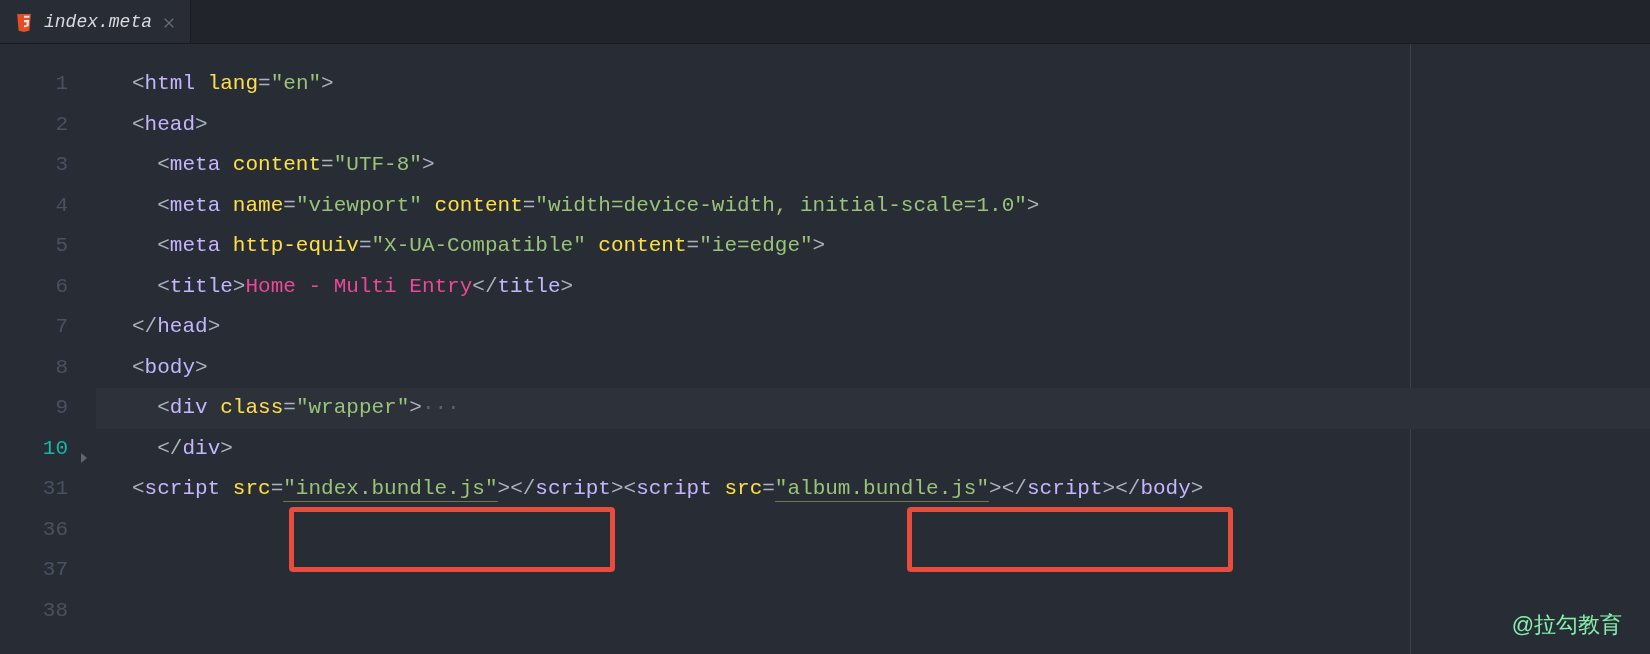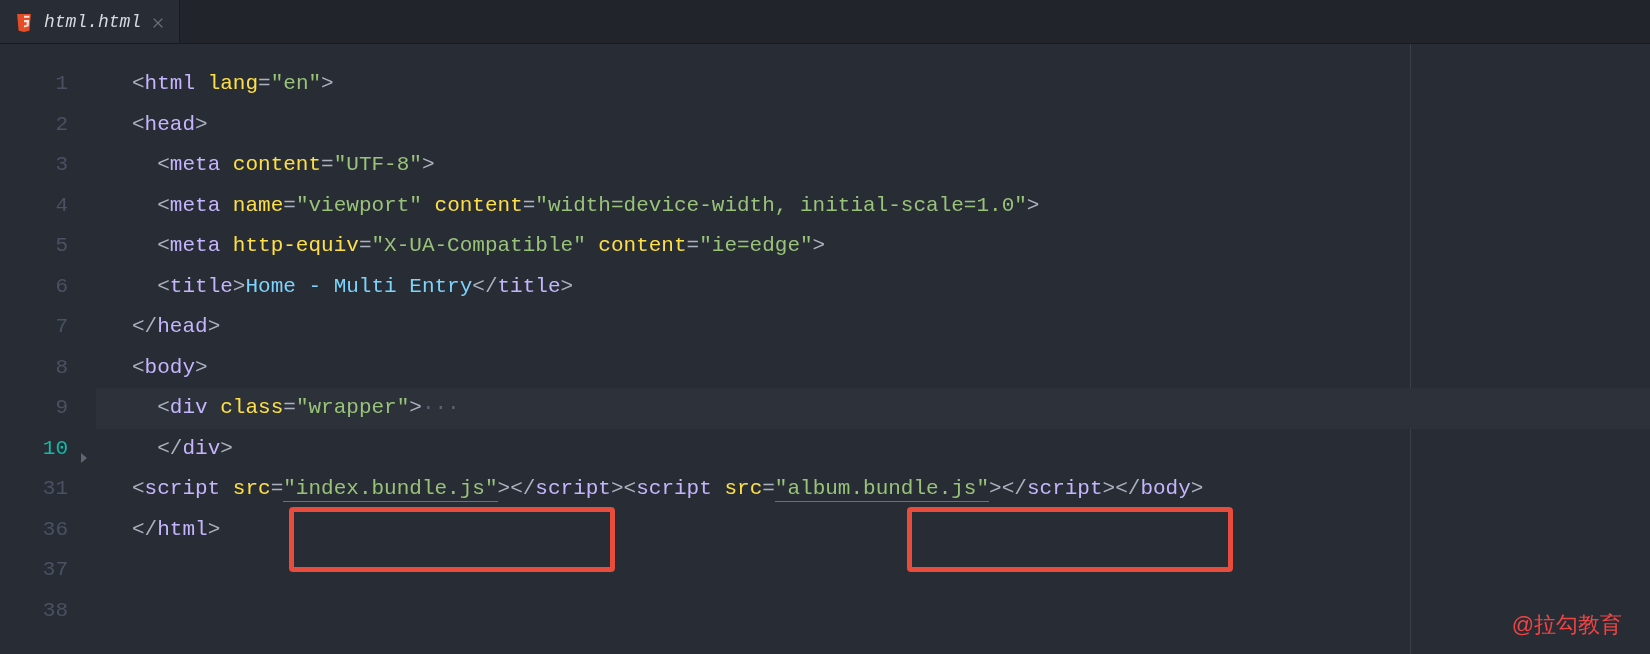--- a/index.html
+++ b/index.html
@@ -82,61 +82,61 @@
     padding-left: 36px;
     margin-right: -400px;
   }
   .gutter .lineno.current { color: #14b8a6; }
   .c-bracket { color: #abb2bf; }
   .c-tag     { color: #c4b5fd; }
   .c-doctype { color: #e06c75; }
   .c-attr    { color: #fde047; }
   .c-eq      { color: #abb2bf; }
   .c-string  { color: #98c379; }
-  .c-text    { color: #7dd3fc; }
+  .c-text    { color: #ec4899; }
   .c-fold    { color: #5b6270; }
   .sel { background: #3e4451; }
   .underline-link { border-bottom: 1px solid #6a7a4a; padding-bottom: 1px; }
   .annotate-box {
     border: 5px solid #e74c3c;
     position: absolute;
     pointer-events: none;
     border-radius: 4px;
   }
   .ruler {
     position: absolute;
     top: 0;
     bottom: 0;
     width: 1px;
     background: #3b4048;
   }
   .watermark {
     position: absolute;
     right: 18px;
     bottom: 10px;
-    color: #ef4444;
+    color: #86efac;
     font-size: 22px;
     font-family: -apple-system, "PingFang SC", sans-serif;
     background: rgba(40,44,52,0.65);
     padding: 4px 10px;
     border-radius: 14px;
   }
 </style>
 </head>
 <body>
 
 <div class="tab-bar">
   <div class="tab">
     <span class="file-icon">
       <svg viewBox="0 0 32 32" width="20" height="20">
           <path fill="#e44d26" d="M5 3l2.4 27L16 32l8.6-2L27 3H5z"></path>
           <path fill="#fff" d="M16 6h8.8l-.3 3.3H16v3.4h8.2l-.9 10-7.3 2v-3.5l4-.1.4-4.7H16V6z" opacity=".85"></path>
         </svg>
     </span>
-    <span>html.html</span>
+    <span>index.meta</span>
     <span class="close-icon">
       <svg viewBox="0 0 16 16" width="14" height="14" stroke="currentColor" stroke-width="1.6">
           <line x1="3" y1="3" x2="13" y2="13"></line>
           <line x1="13" y1="3" x2="3" y2="13"></line>
         </svg>
     </span>
   </div>
 </div>
 
 <div class="editor">
@@ -184,21 +184,20 @@
     <div class="codeline"><span class="c-bracket">&lt;/</span><span class="c-tag">head</span><span class="c-bracket">&gt;</span></div>
 
     <div class="codeline"><span class="c-bracket">&lt;</span><span class="c-tag">body</span><span class="c-bracket">&gt;</span></div>
 
     <div class="codeline current"><span>  </span><span class="c-bracket">&lt;</span><span class="c-tag">div</span><span> </span><span class="c-attr">class</span><span class="c-eq">=</span><span class="c-string">"wrapper"</span><span class="c-bracket">&gt;</span><span class="c-fold">···</span></div>
 
     <div class="codeline"><span>  </span><span class="c-bracket">&lt;/</span><span class="c-tag">div</span><span class="c-bracket">&gt;</span></div>
 
     <div class="codeline"><span class="c-bracket">&lt;</span><span class="c-tag">script</span><span> </span><span class="c-attr">src</span><span class="c-eq">=</span><span class="c-string underline-link">"index.bundle.js"</span><span class="c-bracket">&gt;</span><span class="c-bracket">&lt;/</span><span class="c-tag">script</span><span class="c-bracket">&gt;</span><span class="c-bracket">&lt;</span><span class="c-tag">script</span><span> </span><span class="c-attr">src</span><span class="c-eq">=</span><span class="c-string underline-link">"album.bundle.js"</span><span class="c-bracket">&gt;</span><span class="c-bracket">&lt;/</span><span class="c-tag">script</span><span class="c-bracket">&gt;</span><span class="c-bracket">&lt;/</span><span class="c-tag">body</span><span class="c-bracket">&gt;</span></div>
 
-    <div class="codeline"><span class="c-bracket">&lt;/</span><span class="c-tag">html</span><span class="c-bracket">&gt;</span></div>
 
     <div class="codeline"></div>
   </div>
 
   <div class="annotate-box" style="left:289px; top:463px; width:326px; height:65px" title="index.bundle.js highlight"></div>
   <div class="annotate-box" style="left:907px; top:463px; width:326px; height:65px" title="album.bundle.js highlight"></div>
 </div>
 
 <div class="watermark">@拉勾教育</div>
 

